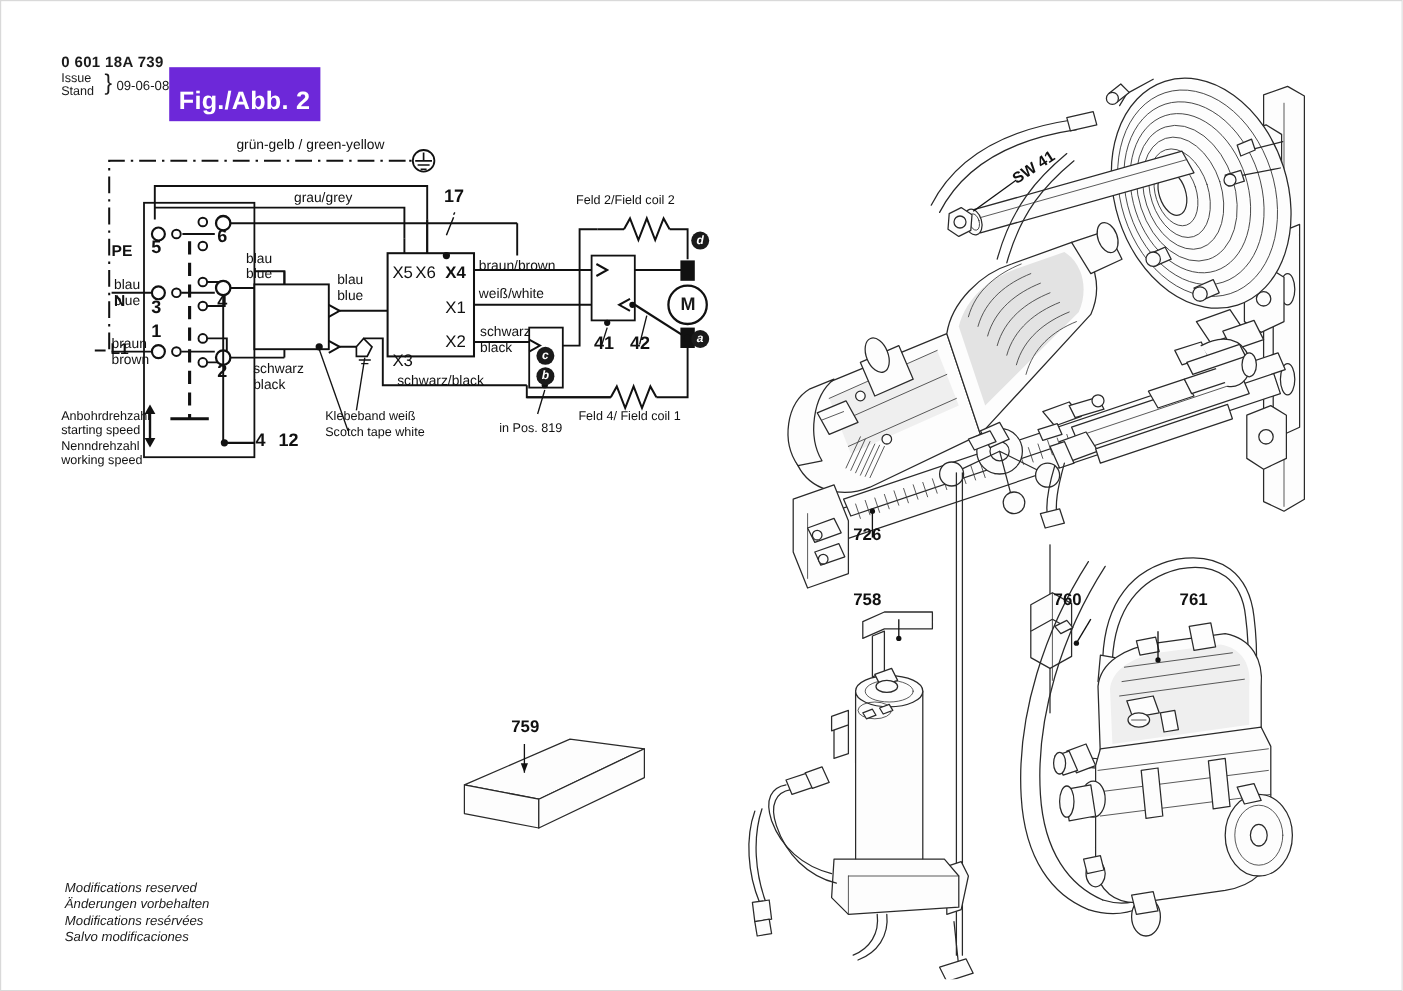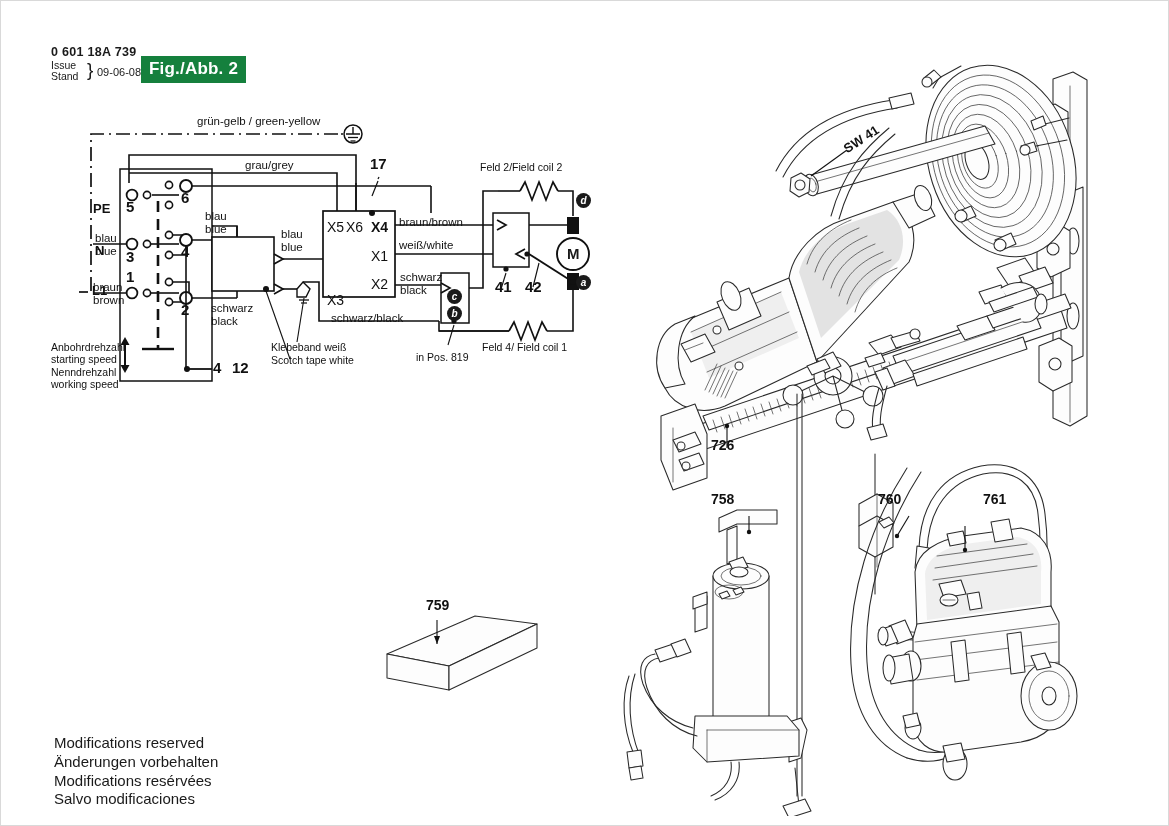--- a/index.html
+++ b/index.html
@@ -17,28 +17,28 @@
   .txt{position:absolute;white-space:pre;color:#1a1a1a;line-height:1.12;}
 
   
   #hdr-code{left:50px;top:44px;font-size:12.5px;font-weight:bold;letter-spacing:.3px;}
   #hdr-issue{left:50px;top:59px;font-size:10.5px;}
   #hdr-stand{left:50px;top:70px;font-size:10.5px;}
   #hdr-brace{left:86px;top:58px;font-size:19px;font-weight:300;}
   #hdr-date{left:96px;top:65px;font-size:11px;}
   #fig-badge{
     left:140px;top:55px;
-    background:#15803d;color:#fff;
-    font-size:17px;font-weight:bold;
-    padding:3px 8px 4px 8px;
+    background:#6d28d9;color:#fff;
+    font-size:21px;font-weight:bold;
+    padding:17px 8px 4px 8px;
     letter-spacing:.2px;
   }
 
   
-  #legal{left:53px;top:733px;font-size:15px;line-height:1.25;color:#1a1a1a;}
+  #legal{left:53px;top:733px;font-size:11px;line-height:1.25;color:#1a1a1a;font-style:italic;}
 
   
   .wl{font-size:11.5px;color:#111;}
   .wl-b{font-size:13px;font-weight:bold;color:#111;padding-left:40px;}
   .wl-term{font-size:14px;color:#111;}
   .wl-num{font-size:15px;font-weight:bold;color:#111;}
   .wl-sm{font-size:10.5px;color:#111;}
 
   
   .cbadge{

